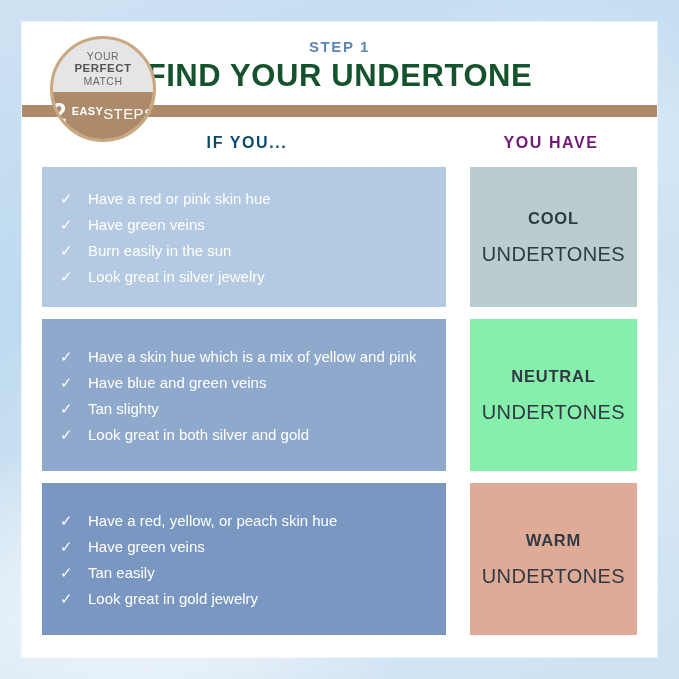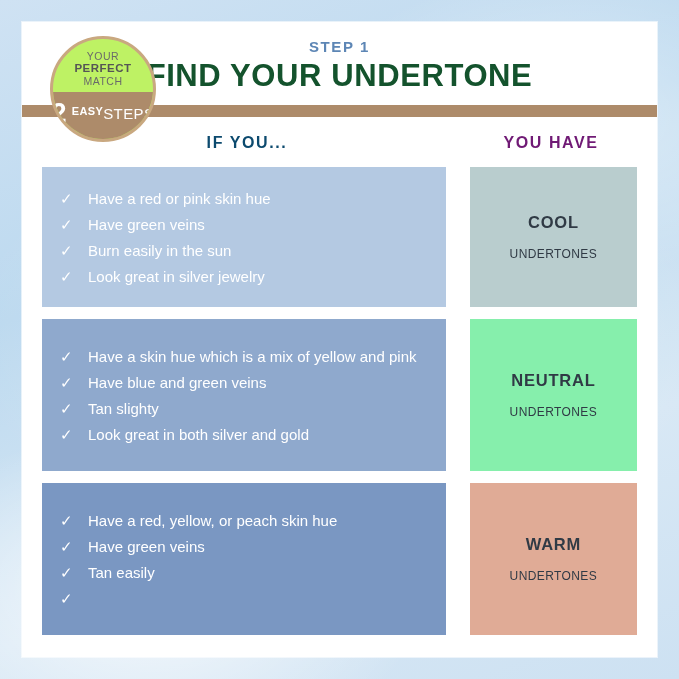--- a/index.html
+++ b/index.html
@@ -71,21 +71,21 @@
     background: #ad8b6a;
   }
   
   .badge {
     position: absolute;
     left: 28px;
     top: 14px;
     width: 106px;
     height: 106px;
     border-radius: 50%;
-    background: #bef264;
+    background: #e5e5e5;
     border: 3px solid #c9a880;
     box-sizing: border-box;
     overflow: hidden;
   }
   .badge-top {
     position: absolute;
     left: 0;
     top: 0;
     width: 100%;
     height: 53%;
@@ -212,21 +212,21 @@
     justify-content: center;
     gap: 15px;
   }
   .swatch-title {
     font-size: 16.5px;
     font-weight: bold;
     letter-spacing: 0.8px;
     color: #303a45;
   }
   .swatch-sub {
-    font-size: 12px;
+    font-size: 20px;
     letter-spacing: 0.4px;
     color: #303a45;
   }
 </style>
 </head>
 <body>
 
 <div class="sky-glow"></div>
 
 <div class="card">
@@ -314,20 +314,21 @@
       <div class="list-item">
         <span class="check">✓</span>
         <span>Have green veins</span>
       </div>
       <div class="list-item">
         <span class="check">✓</span>
         <span>Tan easily</span>
       </div>
       <div class="list-item">
         <span class="check">✓</span>
+        <span>Look great in gold jewelry</span>
       </div>
     </div>
     <div class="swatch" style="background: rgb(224, 171, 150);">
       <div class="swatch-title">WARM</div>
       <div class="swatch-sub">UNDERTONES</div>
     </div>
   </div>
 
 </div>
 

